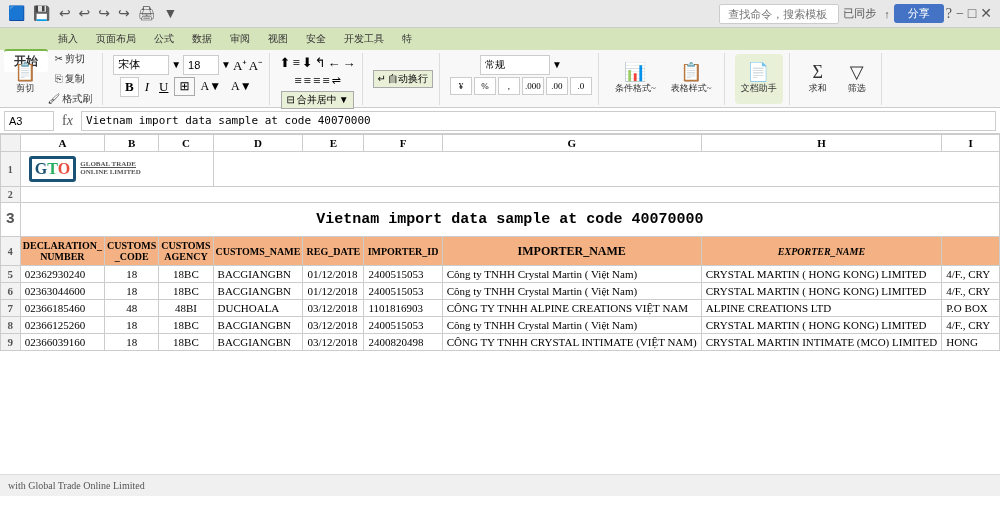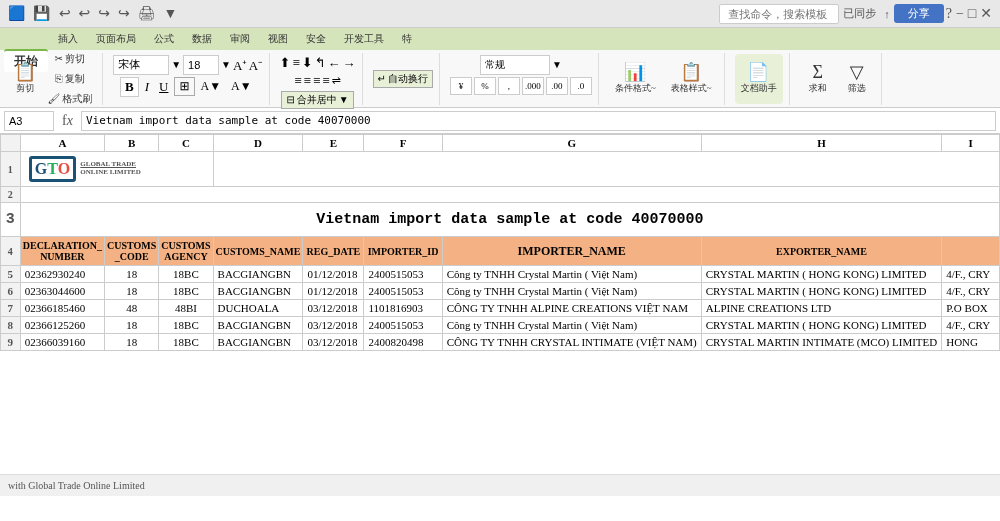--- a/index.html
+++ b/index.html
@@ -606,21 +606,21 @@
 
       <tr class="header-row">
         <td class="row-num">4</td>
         <th style="background:#f4b183;font-size:10px;font-weight:bold;text-align:center;border:1px solid #ccc;padding:3px 2px;vertical-align:middle;">DECLARATION_<br>NUMBER</th>
         <th style="background:#f4b183;font-size:10px;font-weight:bold;text-align:center;border:1px solid #ccc;padding:3px 2px;vertical-align:middle;">CUSTOMS<br>_CODE</th>
         <th style="background:#f4b183;font-size:10px;font-weight:bold;text-align:center;border:1px solid #ccc;padding:3px 2px;vertical-align:middle;">CUSTOMS<br>AGENCY</th>
         <th style="background:#f4b183;font-size:10px;font-weight:bold;text-align:center;border:1px solid #ccc;padding:3px 2px;vertical-align:middle;">CUSTOMS_NAME</th>
         <th style="background:#f4b183;font-size:10px;font-weight:bold;text-align:center;border:1px solid #ccc;padding:3px 2px;vertical-align:middle;">REG_DATE</th>
         <th style="background:#f4b183;font-size:10px;font-weight:bold;text-align:center;border:1px solid #ccc;padding:3px 2px;vertical-align:middle;">IMPORTER_ID</th>
         <th style="background:#f4b183;font-size:12px;font-weight:bold;text-align:center;border:1px solid #ccc;padding:3px 2px;vertical-align:middle;">IMPORTER_NAME</th>
-        <th style="background:#f4b183;font-size:10px;font-weight:bold;text-align:center;border:1px solid #ccc;padding:3px 2px;vertical-align:middle;">EXPORTER_NAME</th>
+        <th style="background:#f4b183;font-size:10px;font-weight:bold;text-align:center;border:1px solid #ccc;padding:3px 2px;vertical-align:middle;font-style:italic;">EXPORTER_NAME</th>
         <th style="background:#f4b183;font-size:10px;font-weight:bold;text-align:center;border:1px solid #ccc;padding:3px 2px;vertical-align:middle;"></th>
       </tr>
 
       <tr class="data-row">
         <td class="row-num">5</td>
         <td>02362930240</td>
         <td style="text-align:center;">18</td>
         <td style="text-align:center;">18BC</td>
         <td>BACGIANGBN</td>
         <td>01/12/2018</td>

